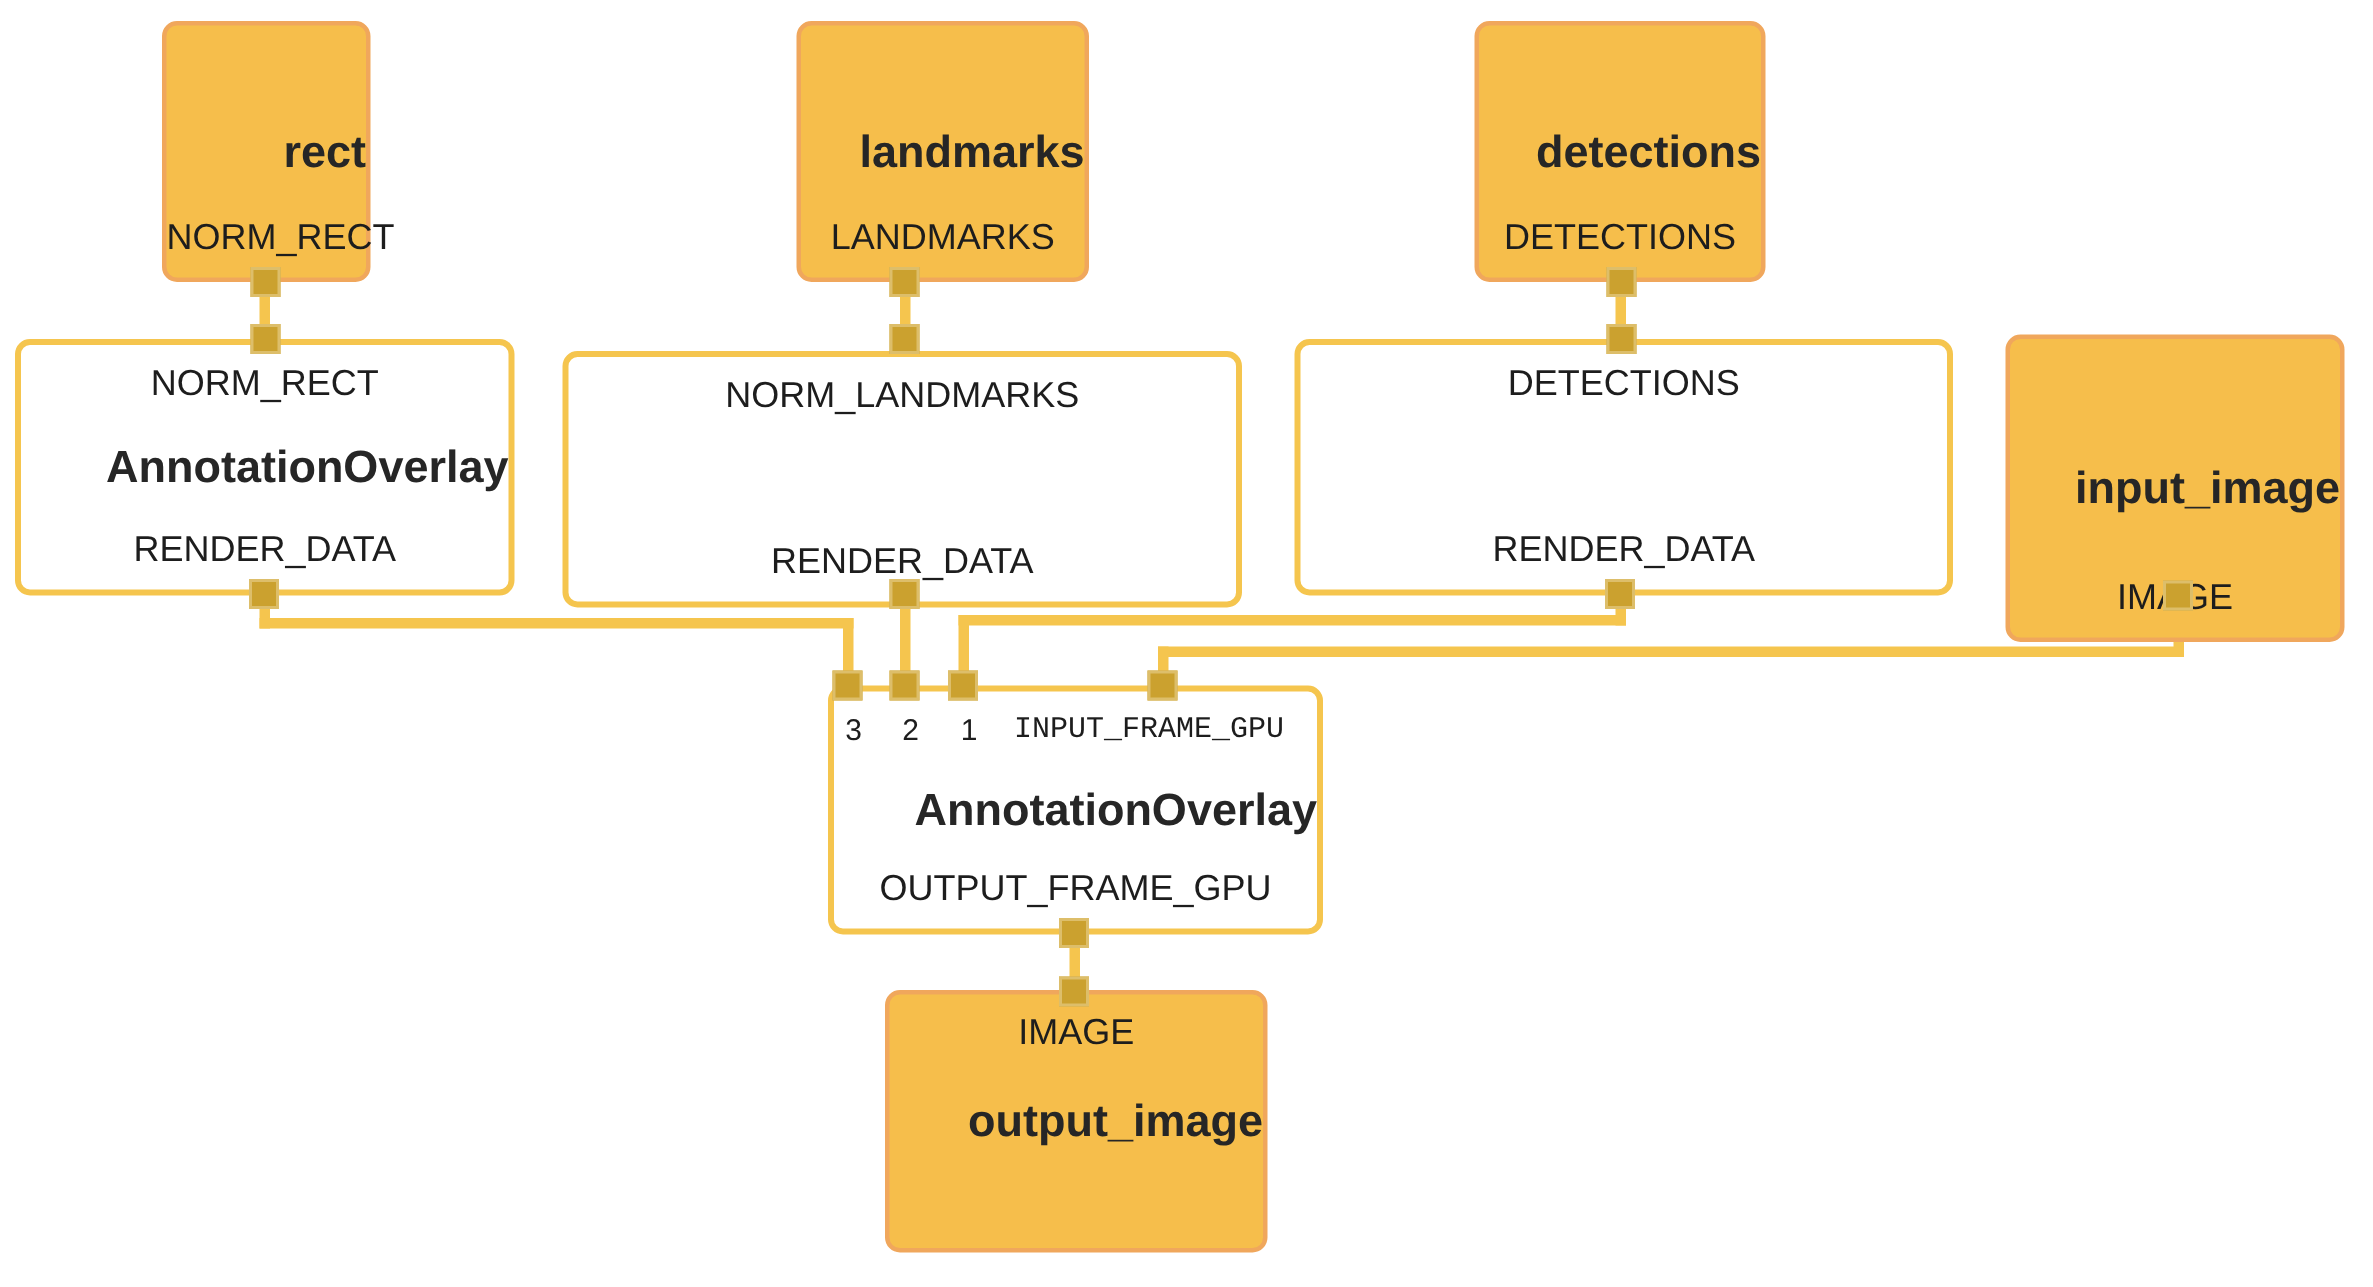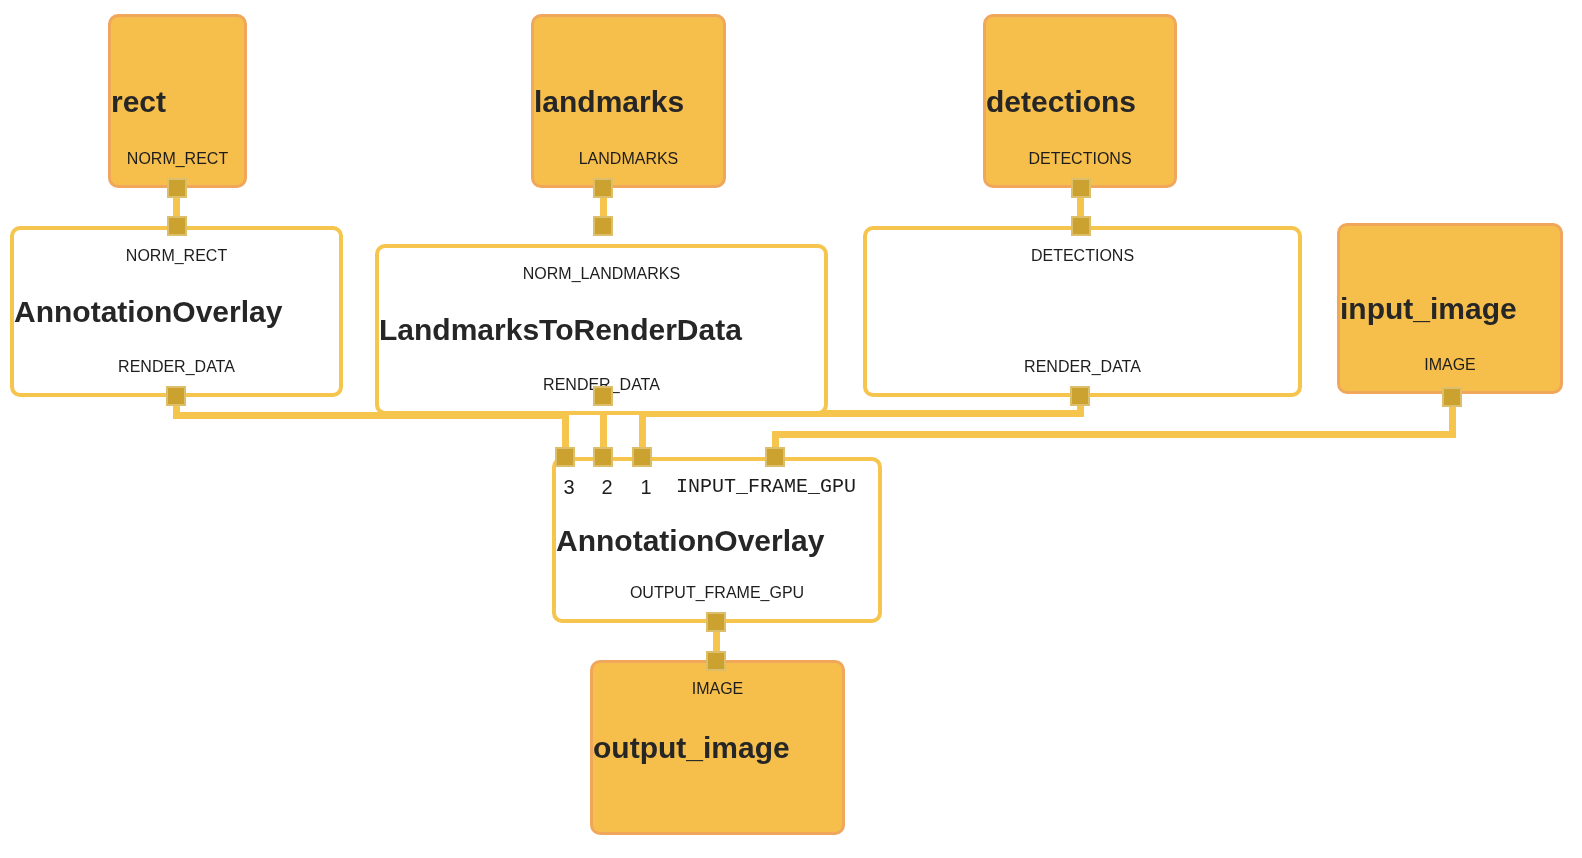--- a/index.html
+++ b/index.html
@@ -19,25 +19,25 @@
 
   
   .wire{position:absolute;background:var(--wire);z-index:1;}
 
   
   .port{position:absolute;width:20px;height:20px;background:var(--port);
         border:2px solid var(--port-edge);z-index:30;}
 
   
   .node{position:absolute;border-radius:10px;z-index:10;display:flex;
-        flex-direction:column;justify-content:center;align-items:flex-start;}
+        flex-direction:column;justify-content:center;align-items:flex-end;}
   .node.packet{background:var(--node-fill);border:3px solid var(--node-border);}
   .node.calc{background:#fff;border:4px solid var(--calc-border);}
   .title{font-size:30px;font-weight:bold;white-space:nowrap;color:var(--text);line-height:1.1;}
-  .plabel{position:absolute;left:0;right:0;text-align:center;font-size:16px;
+  .plabel{position:absolute;left:0;right:0;text-align:center;font-size:24px;
           color:#1d1d1d;white-space:nowrap;line-height:22px;}
   .plabel.top{top:15px;}
   .plabel.bottom{bottom:15px;}
 
   
   .in-label{position:absolute;top:15px;font-size:20px;line-height:22px;color:#1d1d1d;
             text-align:center;white-space:nowrap;}
   .in-3{left:1px;width:24px;}
   .in-2{left:39px;width:24px;}
   .in-1{left:78px;width:24px;}
@@ -84,32 +84,31 @@
     <div class="title">detections</div>
     <div class="plabel bottom">DETECTIONS</div>
   </div>
 
   <div class="node calc" style="left:10px;top:226px;width:333px;height:171px">
     <div class="plabel top">NORM_RECT</div>
     <div class="title">AnnotationOverlay</div>
     <div class="plabel bottom">RENDER_DATA</div>
   </div>
 
-  <div class="node calc" style="left:375px;top:244px;width:453px;height:171px">
+  <div class="node calc" style="left:375px;top:234px;width:453px;height:171px">
     <div class="plabel top">NORM_LANDMARKS</div>
-    <div class="title">LandmarksToRenderData</div>
     <div class="plabel bottom">RENDER_DATA</div>
   </div>
 
   <div class="node calc" style="left:863px;top:226px;width:439px;height:171px">
     <div class="plabel top">DETECTIONS</div>
     <div class="plabel bottom">RENDER_DATA</div>
   </div>
 
-  <div class="node packet" style="left:1337px;top:223px;width:226px;height:171px">
+  <div class="node packet" style="left:1337px;top:223px;width:226px;height:205px">
     <div class="title">input_image</div>
     <div class="plabel bottom">IMAGE</div>
   </div>
 
   <div class="node calc" style="left:552px;top:457px;width:330px;height:166px">
     <div class="in-label in-3">3</div>
     <div class="in-label in-2">2</div>
     <div class="in-label in-1">1</div>
     <div class="in-label in-frame">INPUT_FRAME_GPU</div>
     <div class="title">AnnotationOverlay</div>

